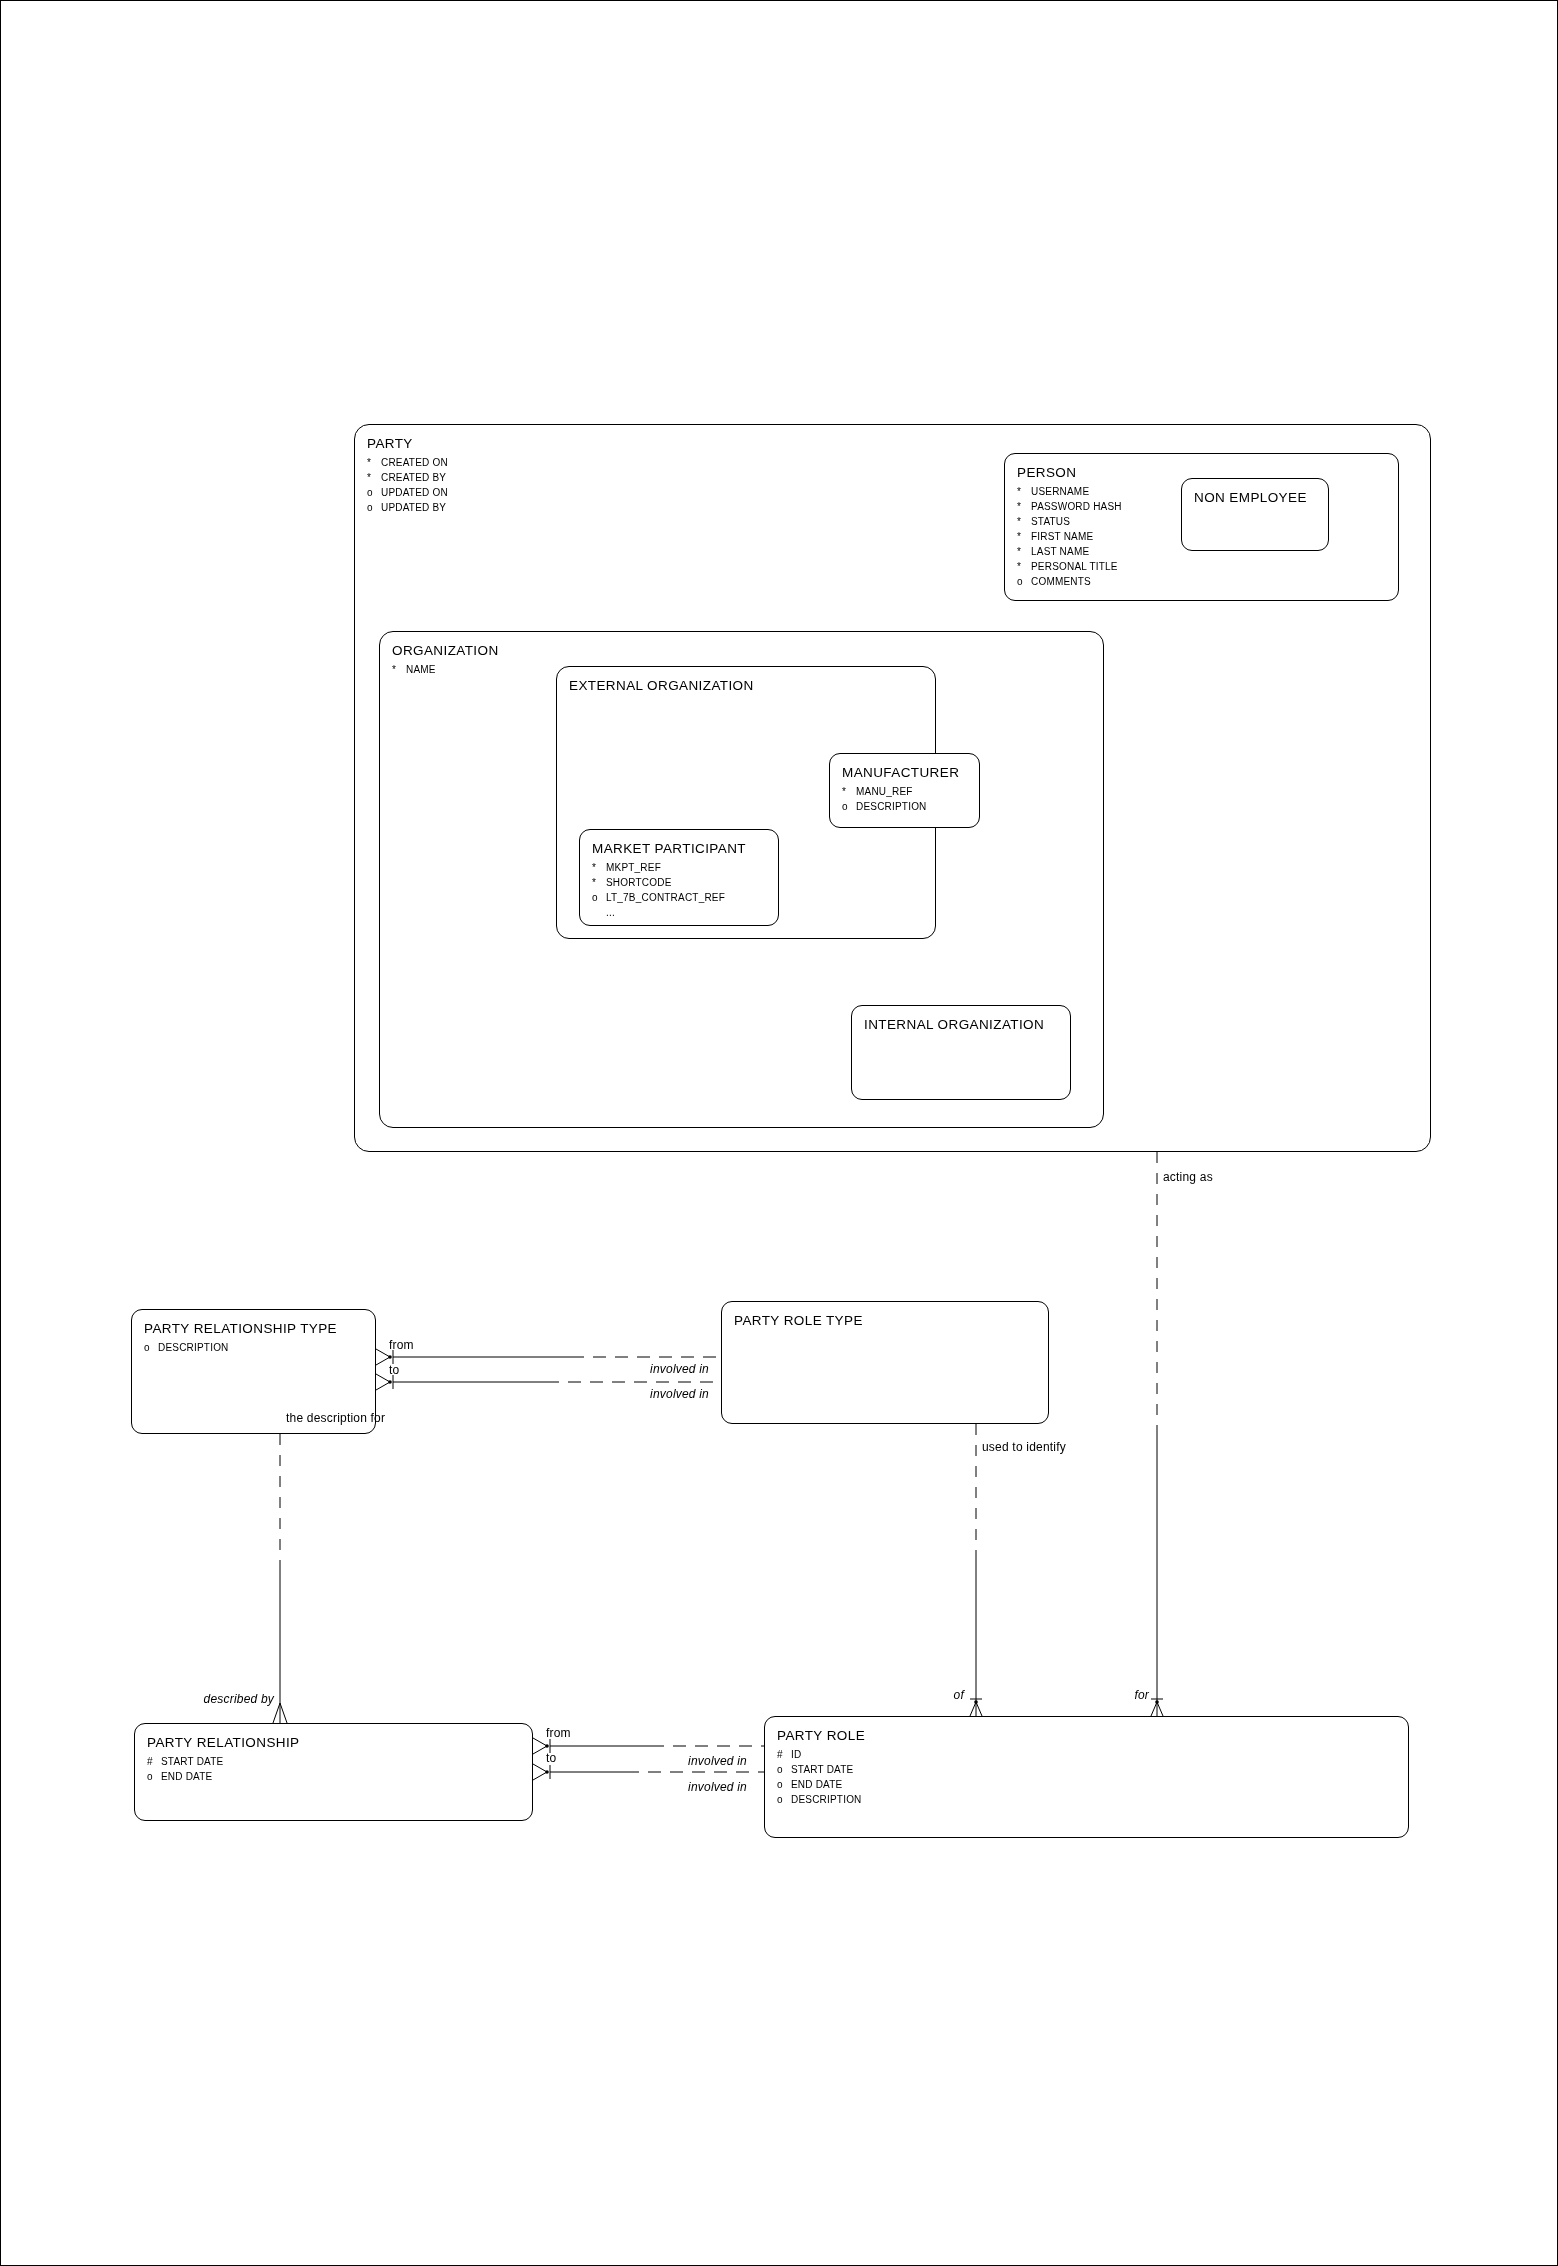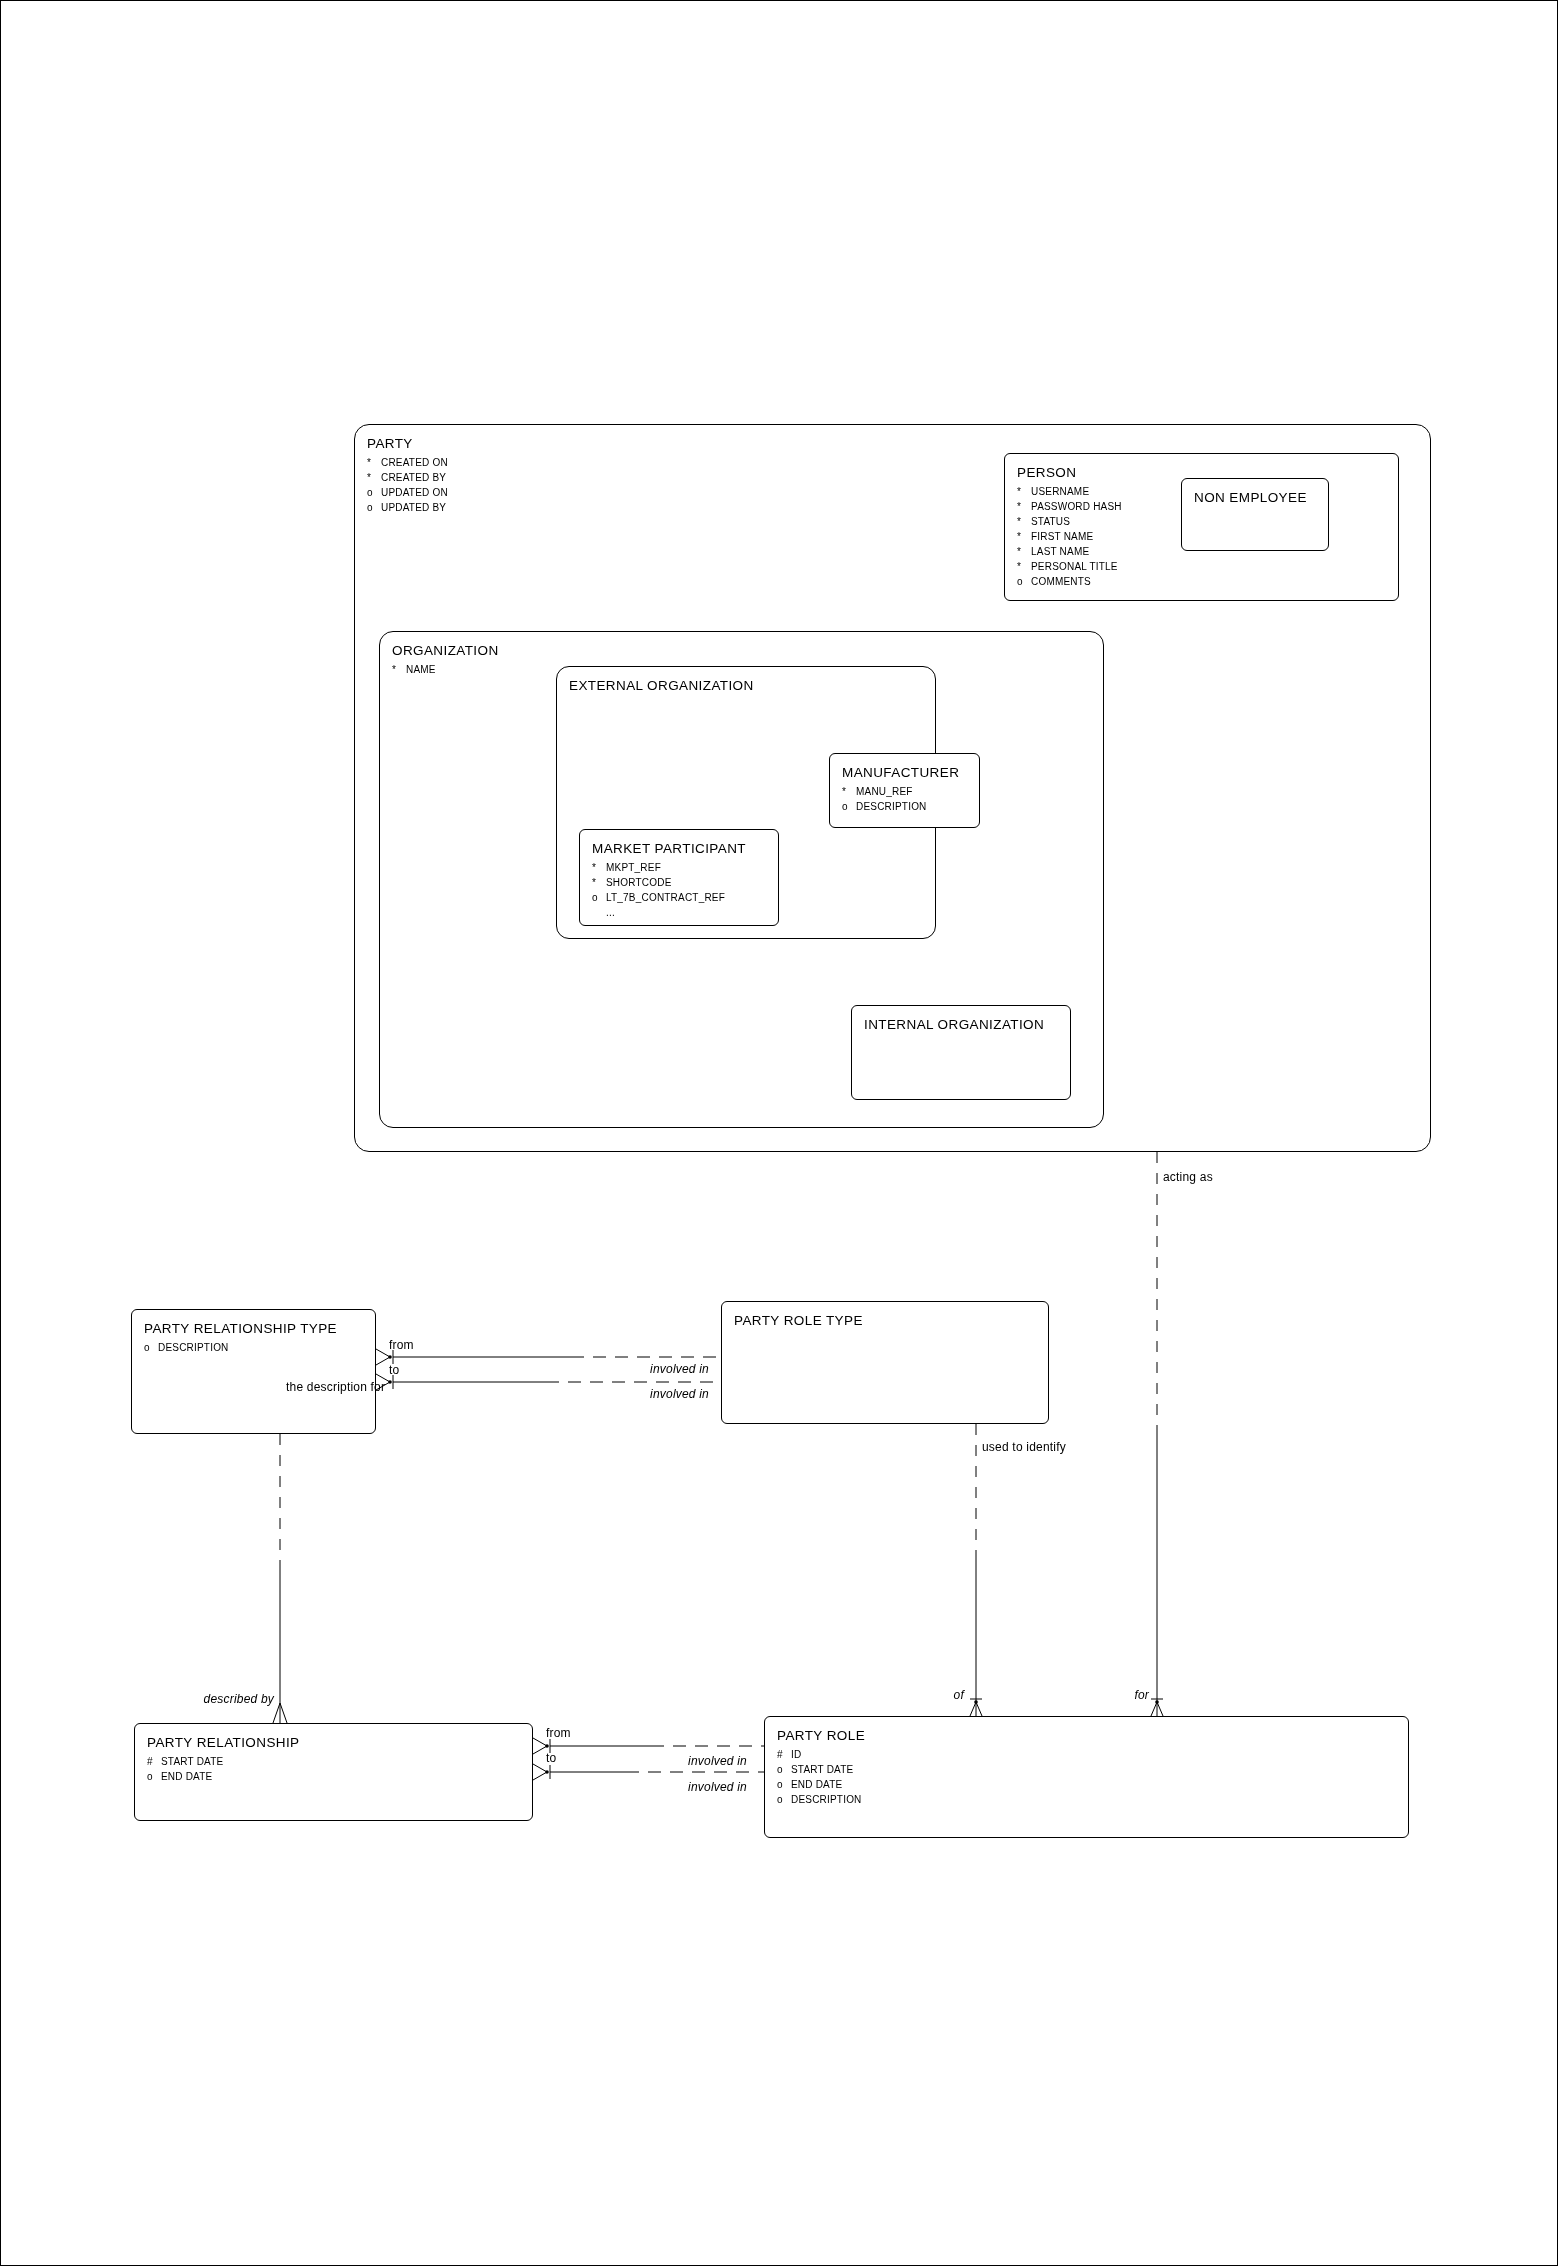--- a/index.html
+++ b/index.html
@@ -11,21 +11,21 @@
     box-sizing:border-box;
     font-family:"Liberation Sans", sans-serif;
     color:#000;
     overflow:hidden;
   }
   svg.wires{position:absolute;left:0;top:0;pointer-events:none;}
   .entity{
     position:absolute;
     background:#fff;
     border:1px solid #000;
-    border-radius:6px;
+    border-radius:11px;
     box-sizing:border-box;
     padding:11px 12px 0 12px;
   }
   .entity .etitle{
     font-size:13.5px;
     letter-spacing:0.4px;
     line-height:15px;
     white-space:nowrap;
   }
   .entity .attrs{margin-top:4px;}
@@ -56,21 +56,21 @@
     font-size:12px;
     line-height:14px;
     letter-spacing:0.2px;
     white-space:nowrap;
   }
   .r{text-align:right;font-style:italic;}
   #l-acting-as{left:1162px;top:1161px;margin-top:8px;}
   #l-for{left:1106px;top:1687px;width:42px;}
   #l-used-to-identify{left:981px;top:1439px;}
   #l-of{left:929px;top:1687px;width:34px;}
-  #l-description-for{left:285px;top:1379px;}
+  #l-description-for{left:285px;top:1410px;}
   #l-described-by{left:180px;top:1691px;width:93px;}
   #l-t-from{left:388px;top:1337px;}
   #l-t-to{left:388px;top:1362px;}
   #l-t-inv1{left:590px;top:1361px;width:118px;}
   #l-t-inv2{left:590px;top:1386px;width:118px;}
   #l-b-from{left:545px;top:1725px;}
   #l-b-to{left:545px;top:1750px;}
   #l-b-inv1{left:630px;top:1753px;width:116px;}
   #l-b-inv2{left:630px;top:1779px;width:116px;}
 </style>

